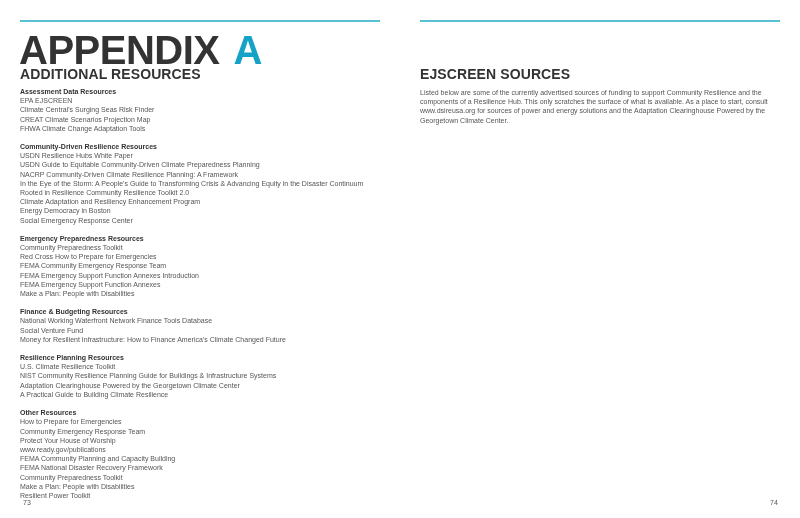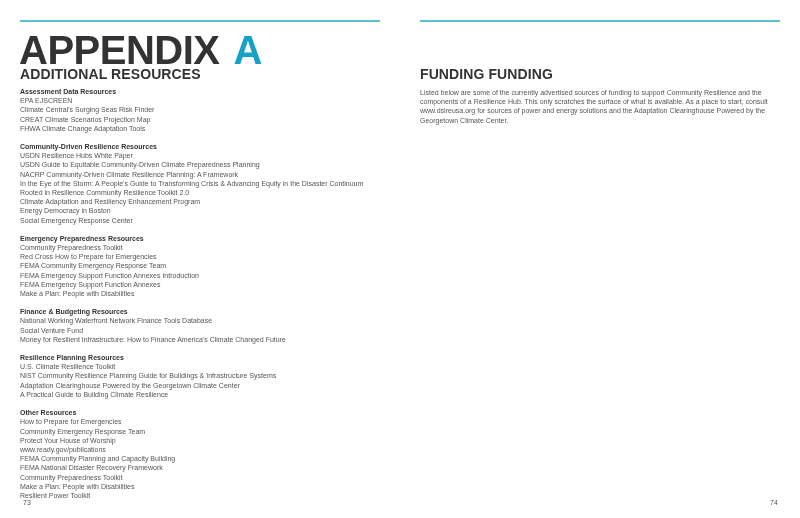--- a/index.html
+++ b/index.html
@@ -85,16 +85,16 @@
       <div class="section-item">Make a Plan: People with Disabilities</div>
       <div class="section-item">Resilient Power Toolkit</div>
     </div>
   </div>
 
   <div class="page-num pn-left">73</div>
 </div>
 
 <div class="page page-right">
   <div class="rule"></div>
-  <div class="subtitle">FUNDING FUNDING</div>
+  <div class="subtitle">EJSCREEN SOURCES</div>
   <div class="intro">Listed below are some of the currently advertised sources of funding to support Community Resilience and the components of a Resilience Hub. This only scratches the surface of what is available. As a place to start, consult www.dsireusa.org  for sources of power and energy solutions and the Adaptation Clearinghouse Powered by the Georgetown Climate Center.</div>
   <div class="page-num pn-right">74</div>
 </div>
 
 </body></html>

